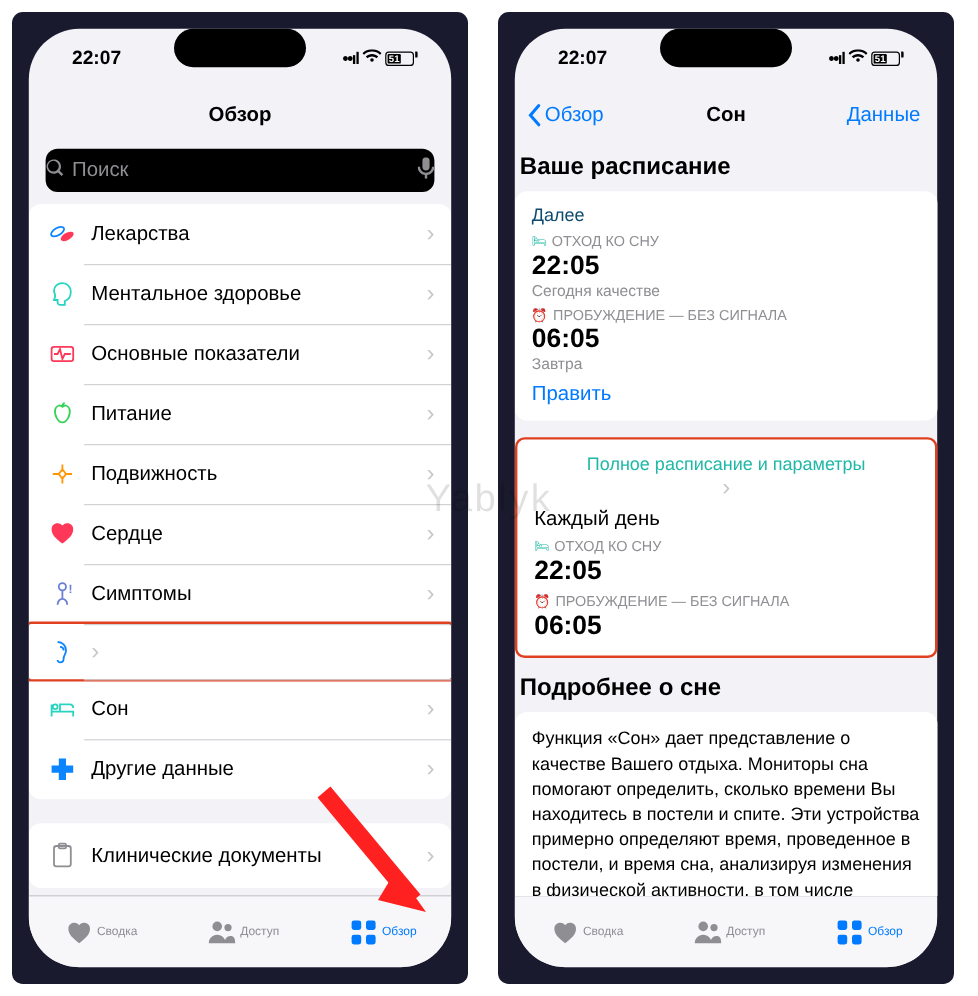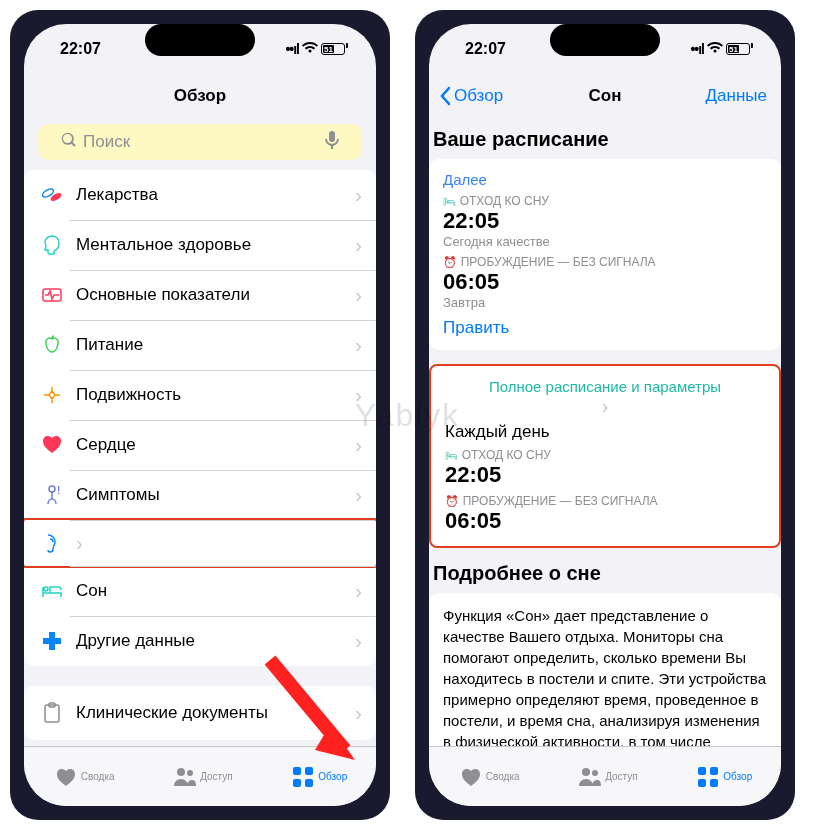--- a/index.html
+++ b/index.html
@@ -1,33 +1,33 @@
 <!DOCTYPE html>
 <html><head>
 <meta charset="utf-8">
 <style>
   * { box-sizing: border-box; margin: 0; padding: 0; font-family: -apple-system, BlinkMacSystemFont, 'Segoe UI', sans-serif; }
   body { background: #fff; width: 815px; height: 830px; display: flex; gap: 25px; padding: 10px; position: relative; }
-  .phone { width: 380px; height: 810px; background: #1a1a2e; border-radius: 28px; padding: 14px; position: relative; }
+  .phone { width: 380px; height: 810px; background: #1a1a2e; border-radius: 9px; padding: 14px; position: relative; }
   .screen { width: 100%; height: 100%; background: #f2f2f7; border-radius: 42px; overflow: hidden; display: flex; flex-direction: column; position: relative; }
   .island { position: absolute; top: 14px; left: 50%; transform: translateX(-50%); width: 110px; height: 32px; background: #000; border-radius: 20px; z-index: 10; }
   .statusbar { height: 50px; display: flex; justify-content: space-between; align-items: center; padding: 0 28px 0 36px; font-weight: 600; font-size: 16px; }
   .status-right { display: flex; align-items: center; gap: 3px; }
   .signal-icon::before { content: "••ıl"; font-size: 14px; letter-spacing: -1px; font-weight: 700;}
   .wifi-icon svg { width: 16px; height: 12px; }
   .battery { display: flex; align-items: flex-start; gap: 1px; }
   .battery-body { width: 24px; height: 12px; border: 1px solid #000; border-radius: 3px; position: relative; }
   .battery-fill { position: absolute; left: 1px; top: 1px; bottom: 1px; width: 50%; background: #000; border-radius: 1px; display:flex;align-items:center;justify-content:center;color:#fff;font-size:8px;font-weight:700;}
   .battery-tip { width: 2px; height: 5px; background: #000; border-radius: 0 1px 1px 0; }
   .nav { height: 44px; display: flex; align-items: center; justify-content: center; position: relative; padding: 0 12px; }
   .nav-title { font-size: 17px; font-weight: 600; }
   .nav-back { position: absolute; left: 10px; display: flex; align-items: center; color: #007aff; font-size: 17px; }
   .nav-back svg { width: 12px; height: 20px; margin-right: 3px; }
   .nav-right { position: absolute; right: 14px; color: #007aff; font-size: 17px; }
-  .search { margin: 6px 14px 10px; background: #fef9c3; border-radius: 10px; height: 36px; display: flex; align-items: center; padding: 0 23px; }
+  .search { margin: 6px 14px 10px; background: #000000; border-radius: 10px; height: 36px; display: flex; align-items: center; padding: 0 0; }
   .search svg { width: 16px; height: 16px; fill: #8e8e93; }
   .search-text { flex: 1; color: #8e8e93; font-size: 17px; margin-left: 6px; }
   .mic svg { width: 14px; height: 18px; fill: #8e8e93; }
   .content { flex: 1; overflow-y: auto; padding: 0 0 6px; }
   .list { background: #fff; border-radius: 10px; overflow: hidden; }
   .row { display: flex; align-items: center; height: 50px; padding: 0 14px; position: relative; }
   .row:not(:last-child)::after { content: ""; position: absolute; left: 46px; right: 0; bottom: 0; height: 0.5px; background: #d1d1d6; }
   .row-icon { width: 28px; height: 28px; display: flex; align-items: center; justify-content: center; margin-right: 10px; }
   .row-label { flex: 1; font-size: 17px; }
   .chevron { color: #c7c7cc; font-size: 20px; }
@@ -36,21 +36,21 @@
   .tabbar { height: 60px; background: rgba(247,247,250,0.94); border-top: 0.5px solid #c7c7cc; display: flex; justify-content: space-around; align-items: center; }
   .tab { display: flex; align-items: center; gap: 2px; color: #8e8e93; font-size: 10px; }
   .tab.active { color: #007aff; }
   .tab-icon { width: 26px; height: 22px; display: flex; align-items: center; justify-content: center; }
   .section-title { font-size: 20px; font-weight: 700; margin: 10px 4px 8px; }
   .card { background: #fff; border-radius: 10px; padding: 12px 14px; margin-bottom: 14px; }
   .card-sub { font-size: 13px; color: #8e8e93; text-transform: none; margin-bottom: 2px; }
   .card-label { font-size: 12px; color: #8e8e93; display: flex; align-items: center; gap: 4px; margin-top: 6px;}
   .card-time { font-size: 22px; font-weight: 700; }
   .card-link { color: #007aff; font-size: 17px; margin-top: 8px; display: block; }
-  .card-next { color: #3b82f6; font-size: 15px; font-weight: 500; margin-bottom: 4px;}
+  .card-next { color: #0c4a6e; font-size: 15px; font-weight: 500; margin-bottom: 4px;}
   .full-card { border: 2px solid #e04020; border-radius: 8px; }
   .full-link { color: #1fb8a6; font-size: 15px; font-weight: 500; display: flex; justify-content: space-between; align-items: center; flex-direction: column;}
   .about-text { font-size: 15px; line-height: 1.4; color: #000; }
   .bed-icon { color: #26b9a7; font-size: 10px; }
   .alarm-icon { color: #8e8e93; font-size: 11px; }
   .arrow { position: absolute; z-index: 20; }
   .watermark { position: absolute; top: 50%; left: 50%; transform: translate(-50%,-50%); font-size: 32px; color: rgba(0,0,0,0.12); font-weight: 400; pointer-events: none; z-index: 5; letter-spacing: 2px;}
 </style>
 </head>
 <body>

